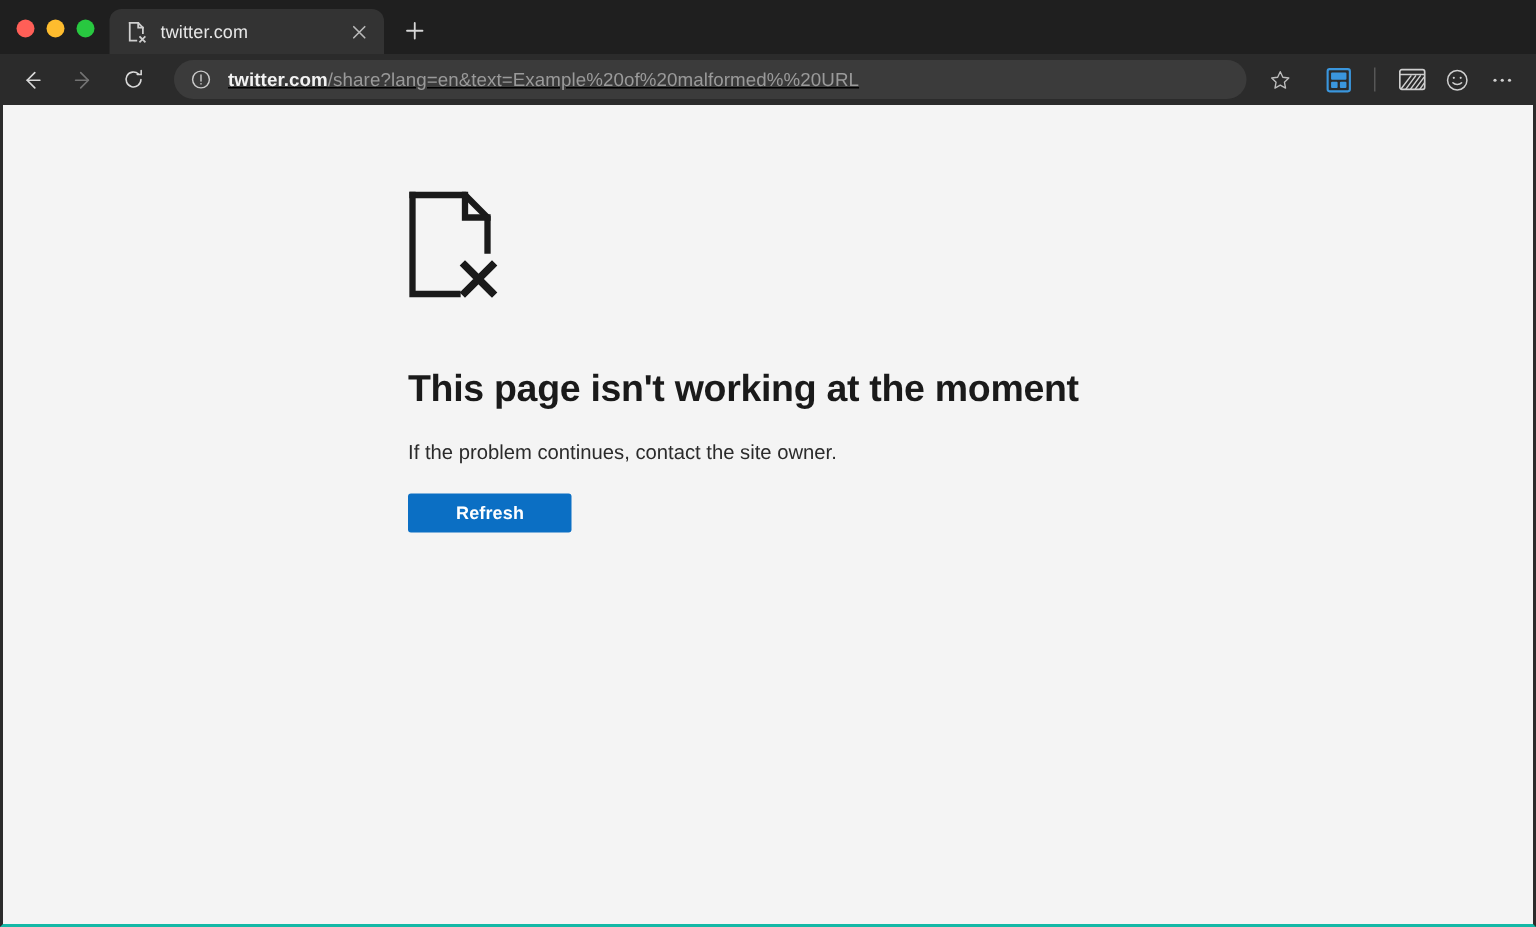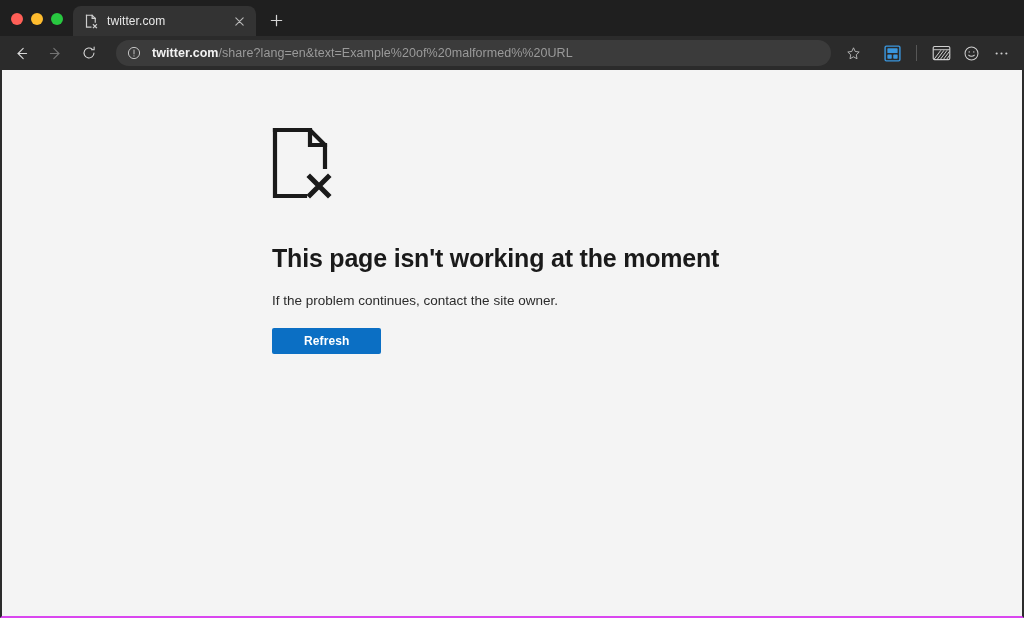--- a/index.html
+++ b/index.html
@@ -139,20 +139,21 @@
     flex: 1 1 auto;
     height: 26px;
     background: #3b3b3b;
     border-radius: 13px;
     display: flex;
     align-items: center;
     padding: 0 10px 0 10px;
     margin: 0 8px 0 8px;
     min-width: 0;
     box-sizing: border-box;
+    text-decoration: underline;
   }
 
   #site-info-icon {
     width: 16px;
     height: 16px;
     flex: 0 0 auto;
     margin-right: 10px;
     display: flex;
     align-items: center;
     justify-content: center;
@@ -206,21 +207,21 @@
     margin: 0 9px;
     flex: 0 0 auto;
   }
 
   
   #content-area {
     flex: 1 1 auto;
     background: #f4f4f4;
     border-left: 2px solid #2b2b2b;
     border-right: 2px solid #2b2b2b;
-    border-bottom: 2px solid #d946ef;
+    border-bottom: 2px solid #14b8a6;
     box-sizing: border-box;
     overflow: hidden;
     position: relative;
   }
 
   #error-page {
     padding: 57px 0 0 270px;
     box-sizing: border-box;
   }
 

